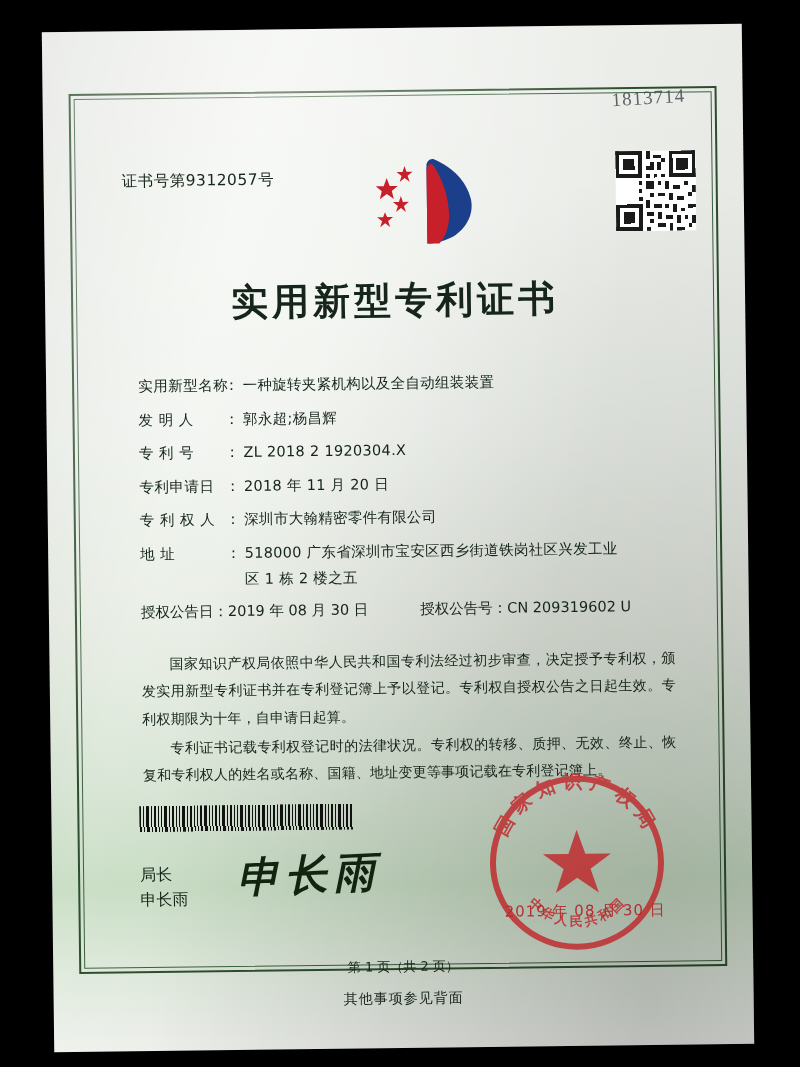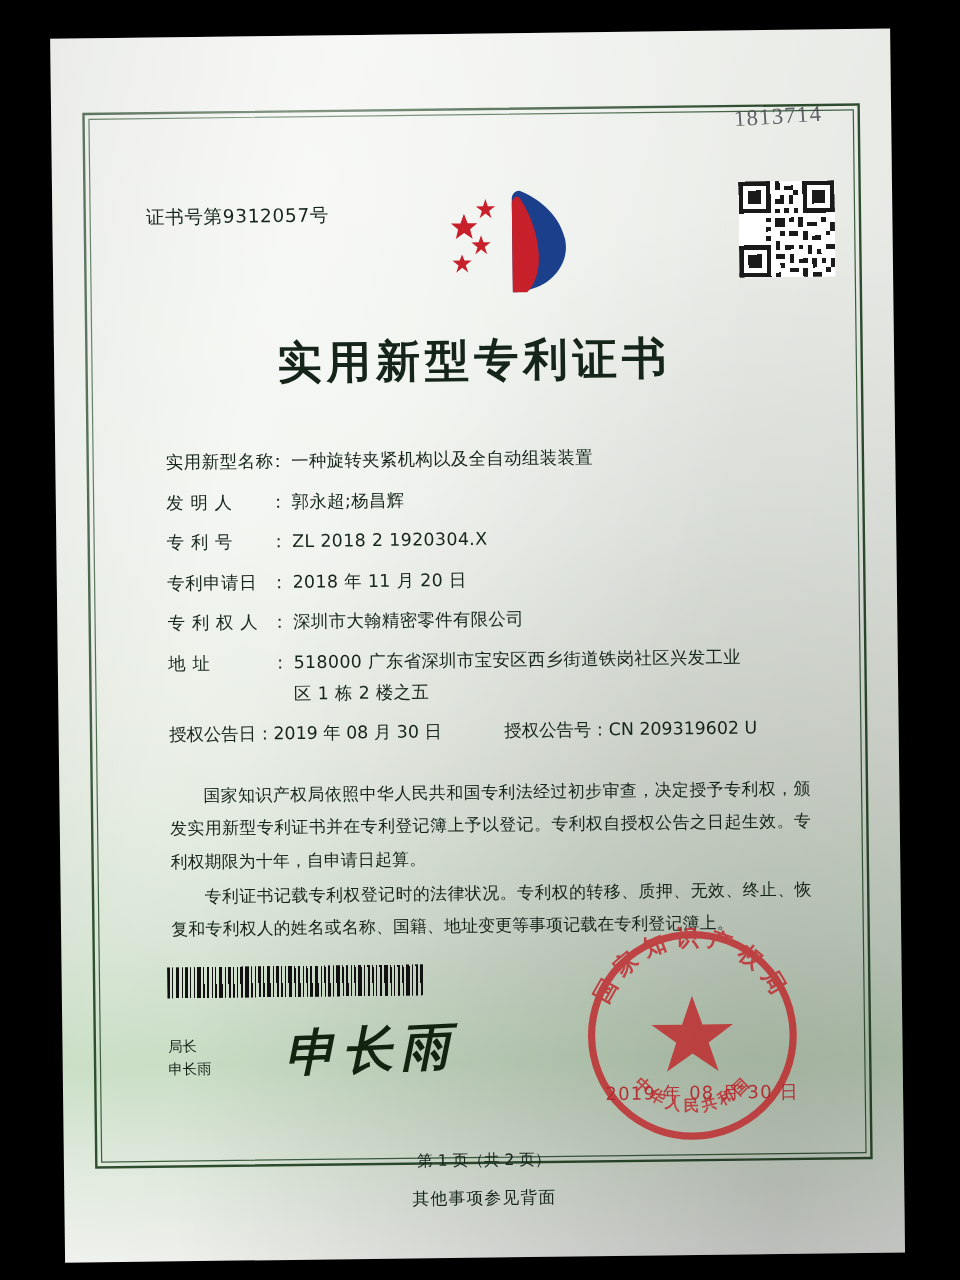--- a/index.html
+++ b/index.html
@@ -204,21 +204,21 @@
     width: 215px;
     height: 26px;
   }
 
   
   .sig-label {
     position: absolute;
     left: 88px;
     top: 832px;
     font-family: "DejaVu Sans", sans-serif;
-    font-size: 12px;
+    font-size: 16px;
     line-height: 1.55;
     color: #16251a;
   }
   .sig-script {
     position: absolute;
     left: 185px;
     top: 818px;
     font-family: "DejaVu Serif", serif;
     font-style: italic;
     font-weight: bold;

